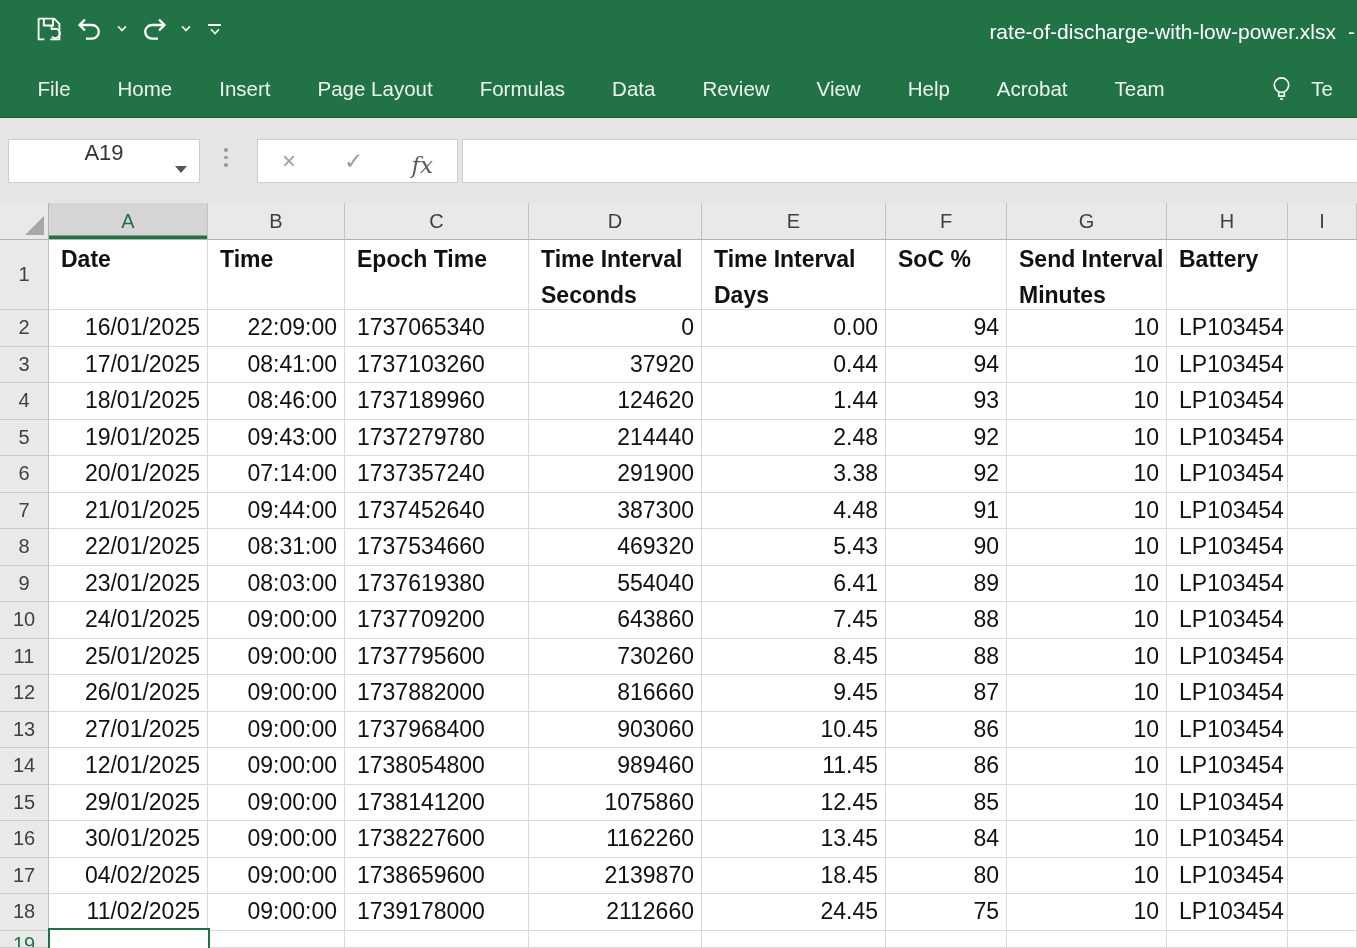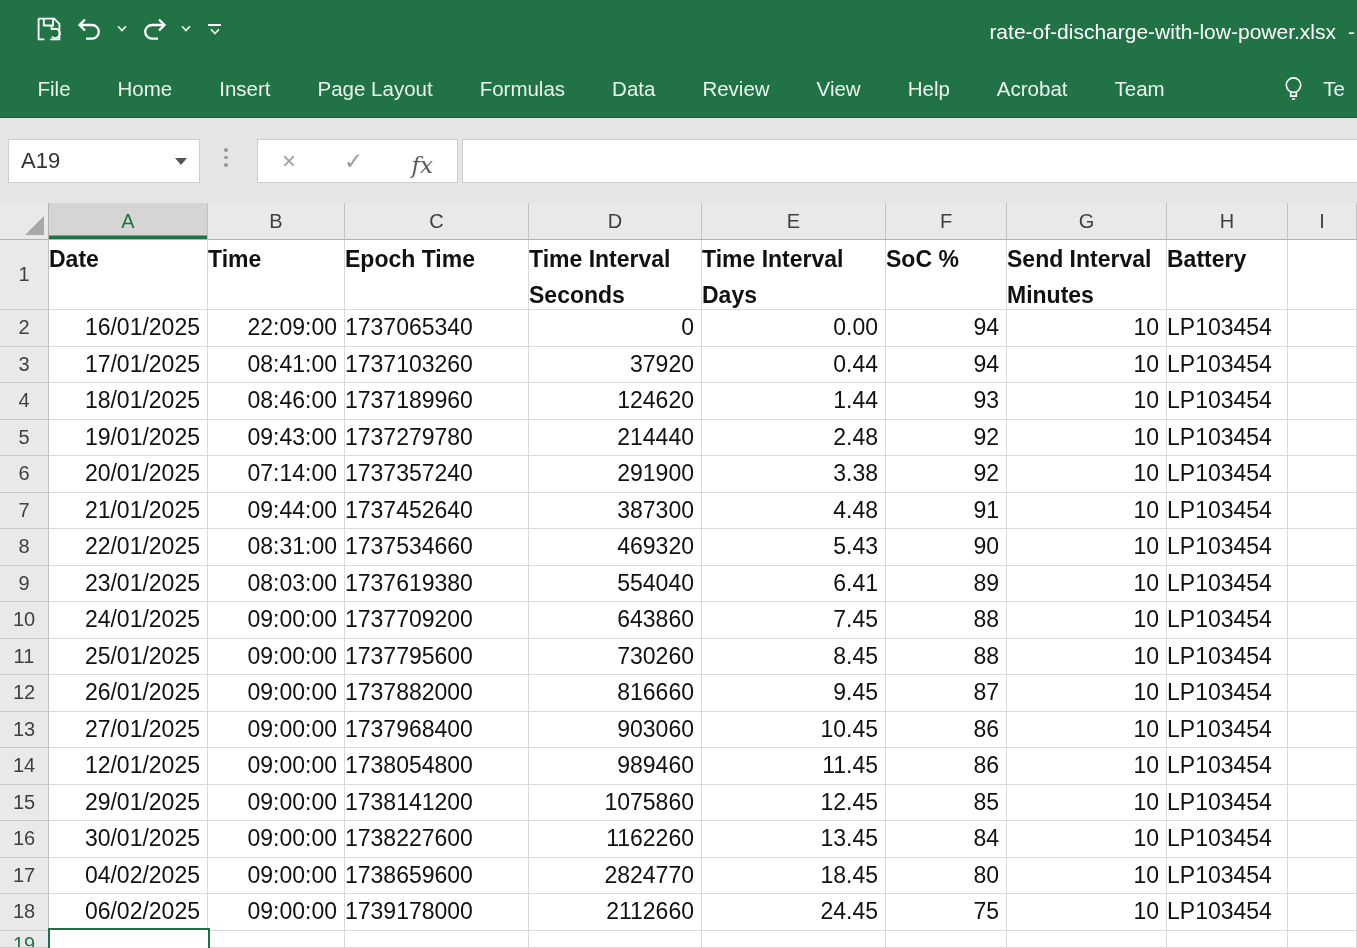--- a/index.html
+++ b/index.html
@@ -21,35 +21,35 @@
     width:8px; height:8px; border-right:2px solid #fff; border-bottom:2px solid #fff;
     transform:rotate(45deg) scale(0.8); margin:-4px 2px 0 2px; opacity:.95;
   }
   .qat-more { display:flex; flex-direction:column; align-items:center; margin-left:6px; }
   .qat-more .bar { width:13px; height:2px; background:#fff; margin-bottom:3px; }
   .win-title {
     position:absolute; top:20px; right:2px; color:#fff; font-size:21px;
     white-space:nowrap; display:flex; gap:12px;
   }
   .tab-row {
-    position:absolute; left:14px; right:4px; bottom:0; height:56px;
+    position:absolute; left:14px; right:16px; bottom:0; height:56px;
     display:flex; align-items:center; color:#edf4ef; font-size:20.5px;
   }
   .tab { padding:0 23.5px; white-space:nowrap; cursor:default; }
   .tellme-group { margin-left:auto; display:flex; align-items:center; gap:16px; padding-right:8px; }
   .tellme-partial { font-size:20.5px; color:#edf4ef; }
 
   
   .formula-band {
     position:absolute; left:0; top:118px; width:1357px; height:85px; background:#e5e5e5;
   }
   .name-box {
     position:absolute; left:8px; top:21px; width:192px; height:44px; background:#fff;
     border:1px solid #cdcdcd; display:flex; align-items:center; padding:0 12px;
-    font-size:22px; color:#333;
+    font-size:22px; color:#333;flex-direction:column;
   }
   .name-box .dd-arrow {
     margin-left:auto; width:0; height:0;
     border-left:6px solid transparent; border-right:6px solid transparent;
     border-top:7px solid #555;
   }
   .dots-sep { position:absolute; left:224px; top:30px; display:flex; flex-direction:column; gap:4px; }
   .dots-sep i { width:3.5px; height:3.5px; border-radius:50%; background:#9a9a9a; }
   .fx-group {
     position:absolute; left:257px; top:21px; width:201px; height:44px; background:#fff;
@@ -93,21 +93,21 @@
     display:flex; align-items:center; justify-content:center;
     font-size:20px; color:#3f3f3f; cursor:default; overflow:hidden;
   }
   .rowhdr.selected { color:#217346; align-items:flex-start; padding-top:2px; }
   .cell {
     border-right:1px solid #d9d9d9; border-bottom:1px solid #d9d9d9;
     font-size:23px; color:#111; display:flex; align-items:center; overflow:hidden;
     white-space:nowrap; cursor:cell; background:#fff;
   }
   .cell.right { justify-content:flex-end; padding-right:7px; }
-  .cell.left  { justify-content:flex-start; padding-left:0; }
+  .cell.left  { justify-content:flex-start; padding-left:12px; }
   .cell.hdr {
     font-weight:bold; align-items:flex-start; white-space:normal;
     line-height:36px; padding-top:1px; overflow:hidden;
   }
   
   .sel-box {
     position:absolute; left:48px; top:928px; width:162px; height:22px;
     border:2.5px solid #1e7145; background:#fff; z-index:5;
   }
 </style>
@@ -372,28 +372,28 @@
       <div class="cell right">1162260</div>
       <div class="cell right">13.45</div>
       <div class="cell right">84</div>
       <div class="cell right">10</div>
       <div class="cell left">LP103454</div>
       <div class="cell"></div>
       <div class="rowhdr">17</div>
       <div class="cell right">04/02/2025</div>
       <div class="cell right">09:00:00</div>
       <div class="cell left">1738659600</div>
-      <div class="cell right">2824770</div>
+      <div class="cell right">2139870</div>
       <div class="cell right">18.45</div>
       <div class="cell right">80</div>
       <div class="cell right">10</div>
       <div class="cell left">LP103454</div>
       <div class="cell"></div>
       <div class="rowhdr">18</div>
-      <div class="cell right">06/02/2025</div>
+      <div class="cell right">11/02/2025</div>
       <div class="cell right">09:00:00</div>
       <div class="cell left">1739178000</div>
       <div class="cell right">2112660</div>
       <div class="cell right">24.45</div>
       <div class="cell right">75</div>
       <div class="cell right">10</div>
       <div class="cell left">LP103454</div>
       <div class="cell"></div>
       <div class="rowhdr selected">19</div>
       <div class="cell"></div>

